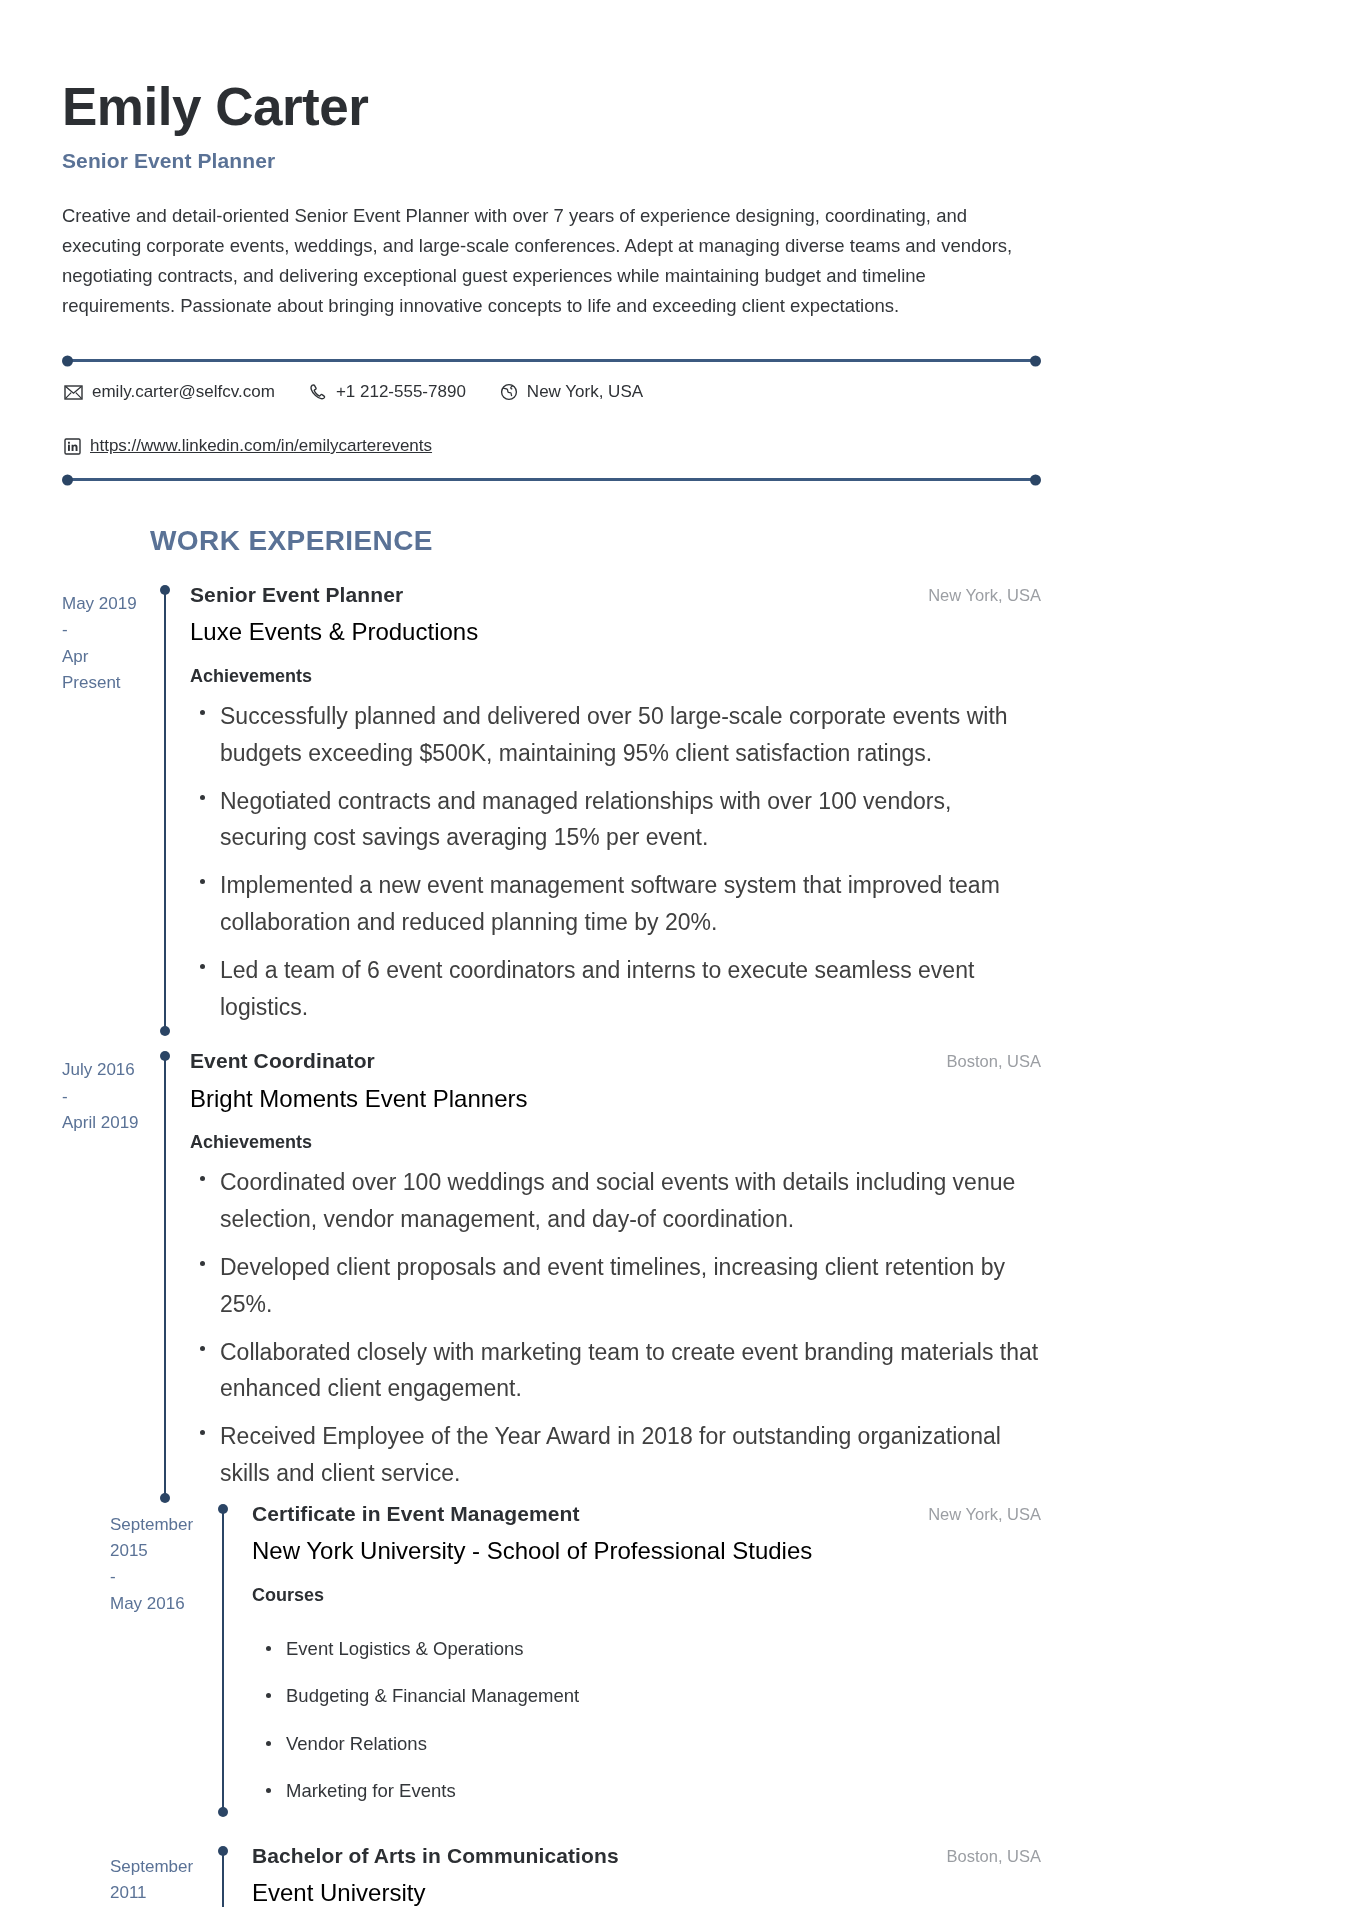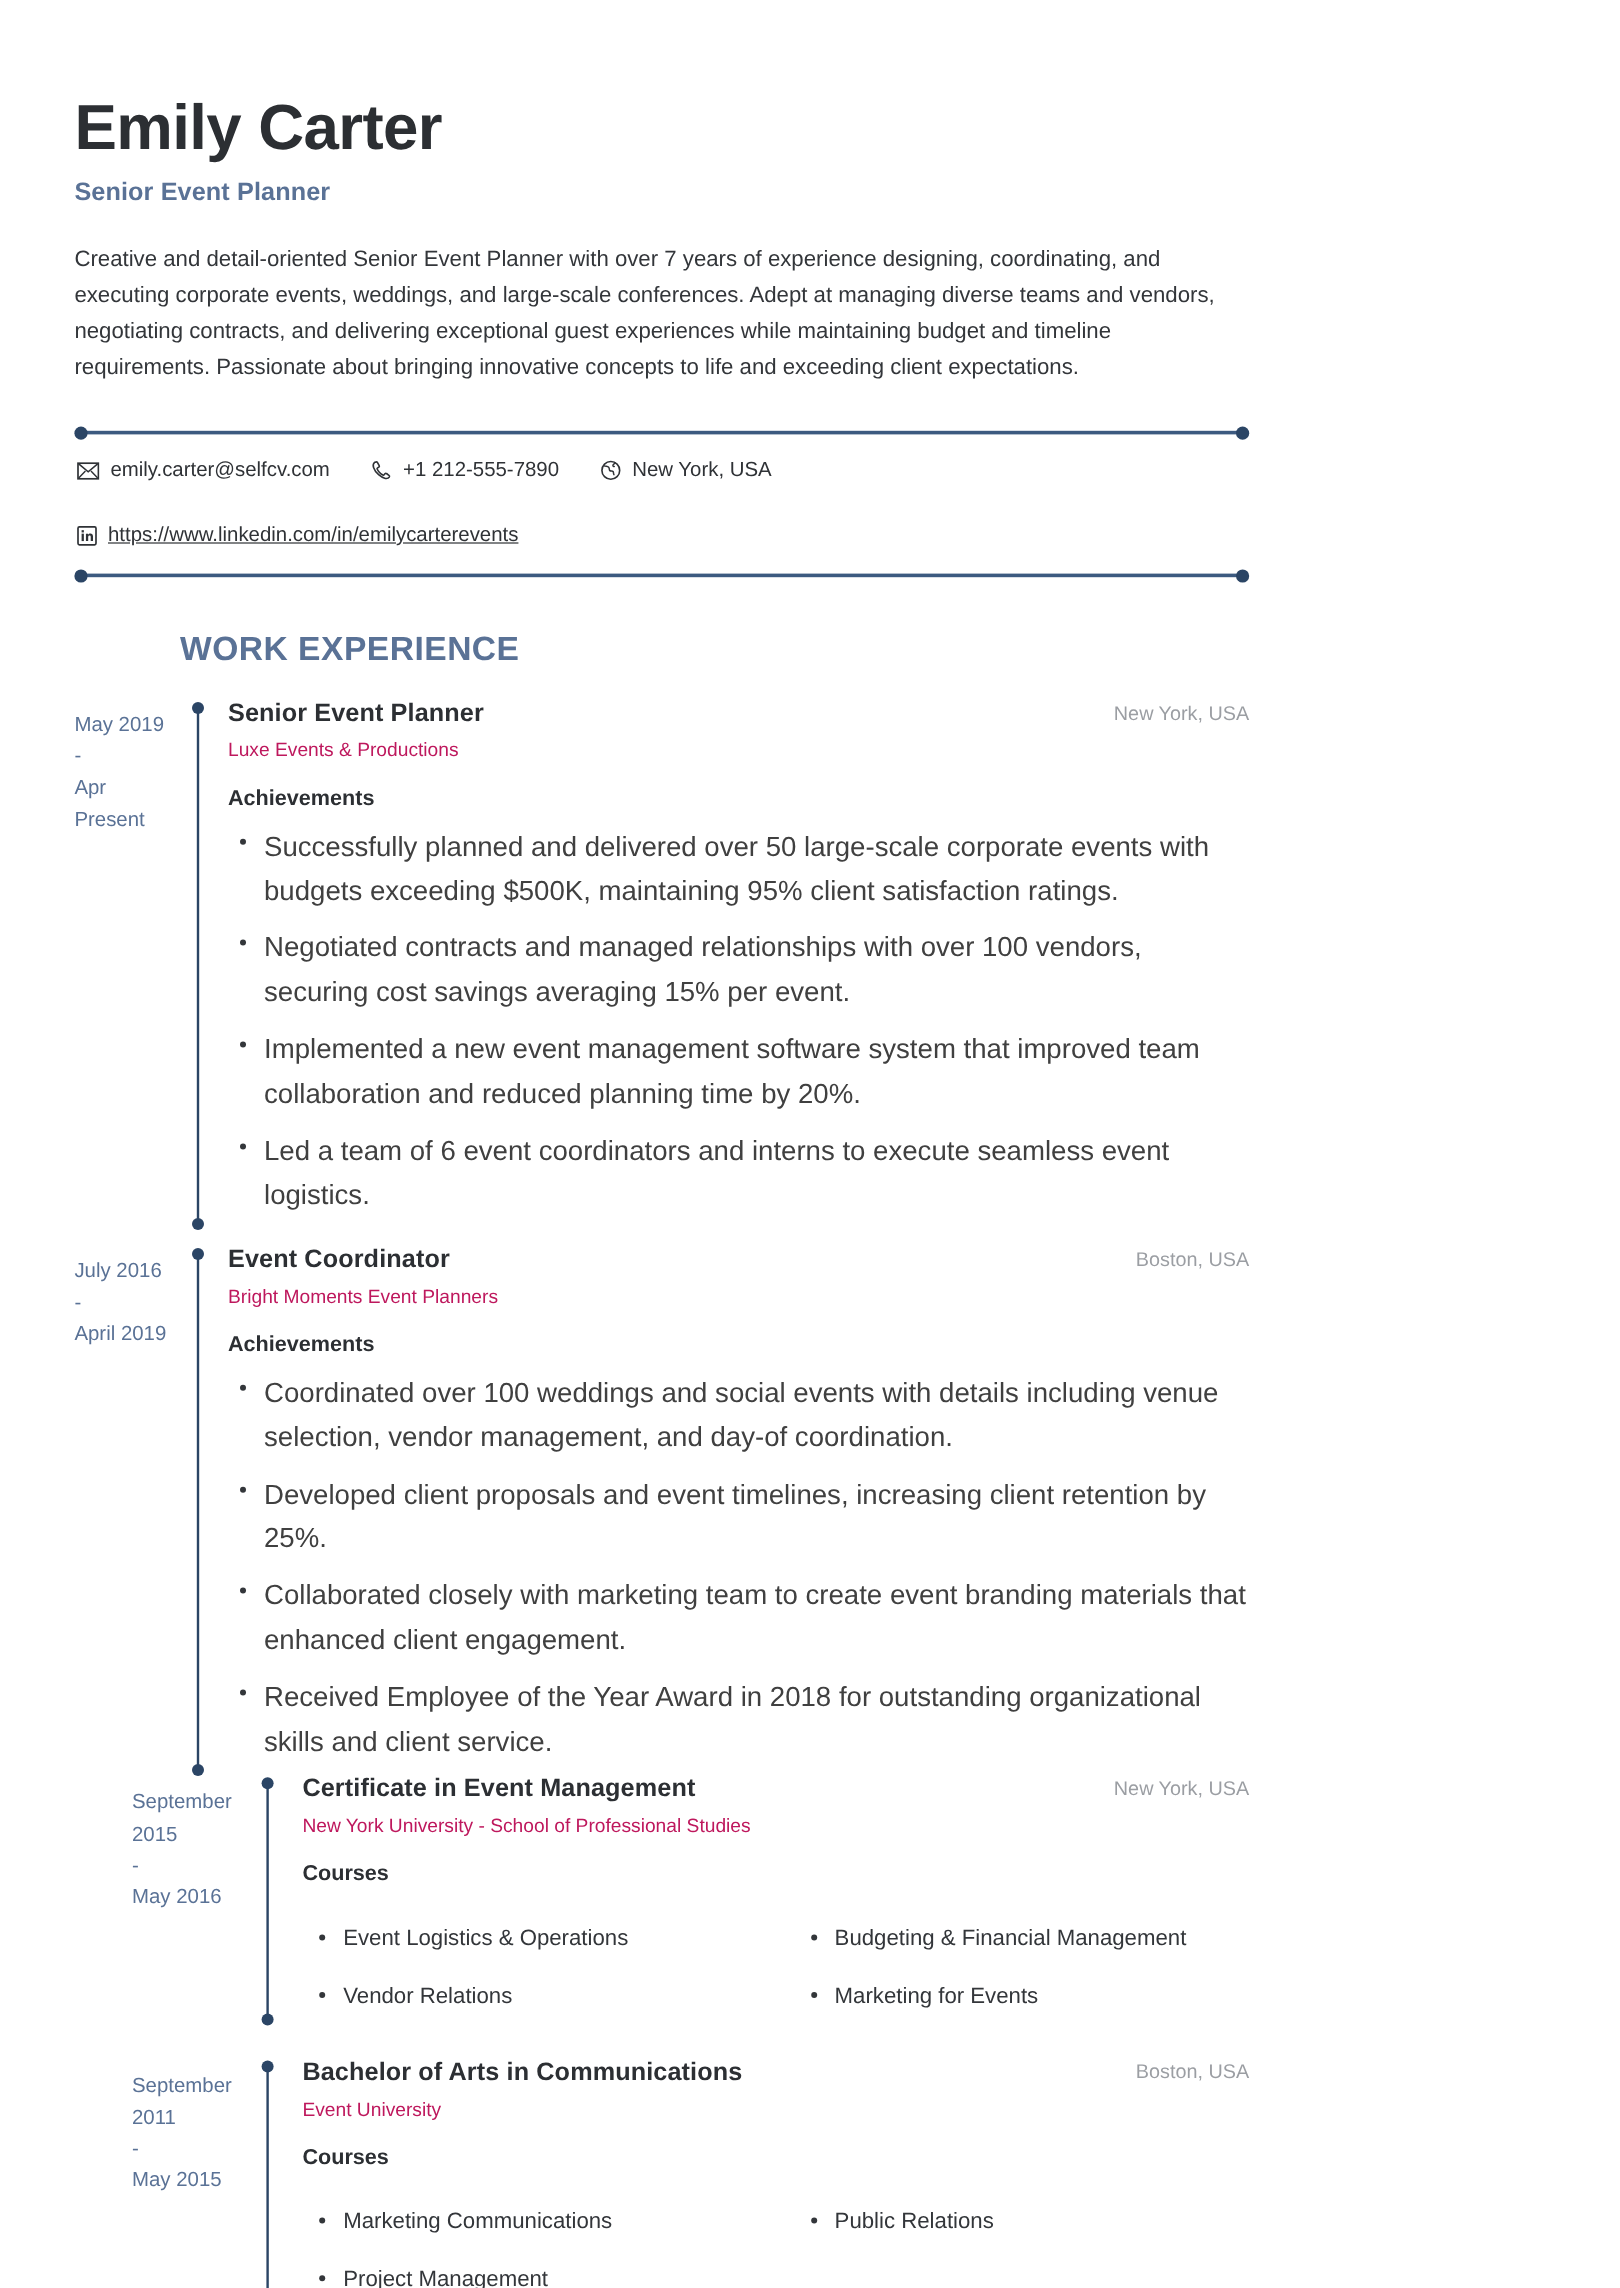--- a/index.html
+++ b/index.html
@@ -156,22 +156,22 @@
     line-height:1.35;
     letter-spacing:0.1px;
   }
   .entry-loc {
     font-size:16.5px;
     color:#9b9ea3;
     white-space:nowrap;
     padding-top:5px;
   }
   .entry-org {
-    font-size:16px;
-    color:#be185d;
+    font-size:24px;
+    color:#000000;
     margin-top:6px;
     line-height:1.4;
   }
   .entry-sub {
     font-size:18px;
     font-weight:bold;
     color:#2c2f33;
     margin-top:17px;
   }
 
@@ -194,21 +194,21 @@
     background:#33363a;
   }
 
   
   .entry.edu .entry-dates { width:106px; flex:0 0 106px; padding-top:12px; }
   .entry.edu { margin-left:48px; }
   .entry.edu .entry-body { padding-left:22px; }
 
   .courses-grid {
     display:grid;
-    grid-template-columns:1fr 1fr;
+    grid-template-columns:1fr;
     column-gap:30px;
     row-gap:0;
     margin-top:10px;
     max-width:1000px;
   }
   .courses-grid .citem {
     position:relative;
     padding-left:34px;
     font-size:18.5px;
     line-height:1.6;

